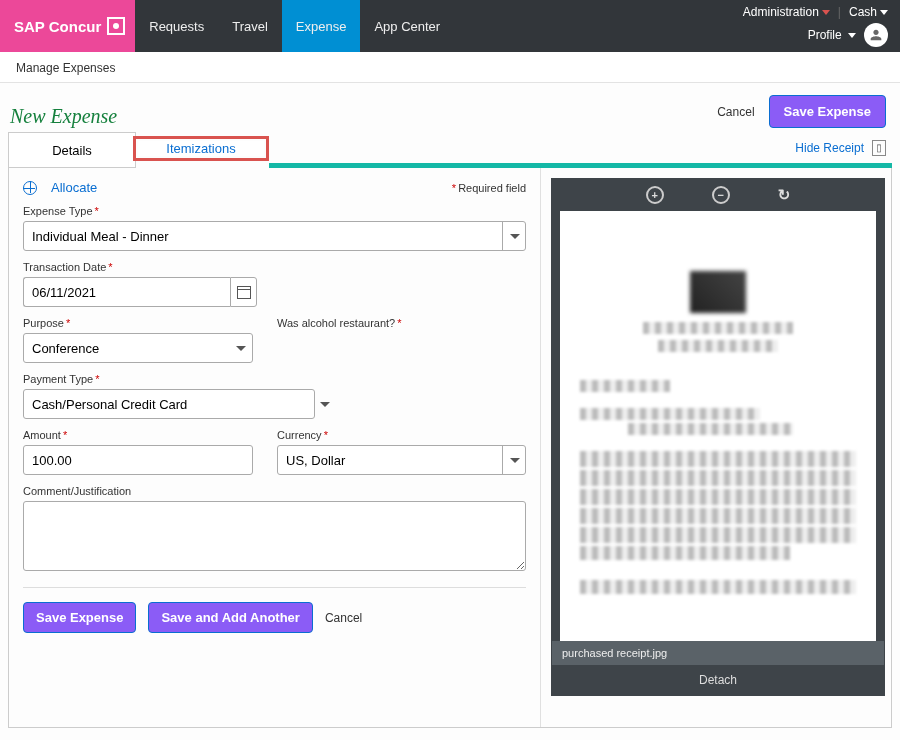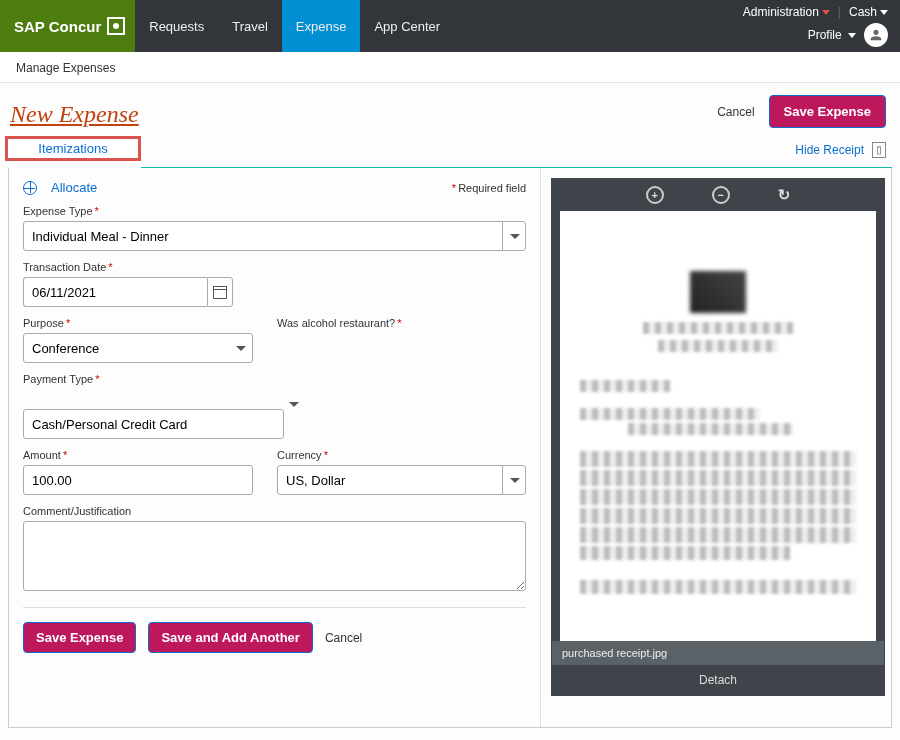--- a/index.html
+++ b/index.html
@@ -1,48 +1,48 @@
 <!DOCTYPE html>
 <html><head>
 <meta charset="utf-8">
 <style>
   * { box-sizing: border-box; margin: 0; padding: 0; font-family: Arial, Helvetica, sans-serif; }
   body { width: 900px; height: 740px; background: #fdfdfd; overflow: hidden; }
   
   .topbar { background: #32363a; height: 52px; display: flex; align-items: stretch; color: #fff; }
-  .brand { background: #4d7c0f; display: flex; align-items: center; padding: 0 10px 0 14px; font-weight: bold; font-size: 15px; gap:6px;}
+  .brand { background: #ec4899; display: flex; align-items: center; padding: 0 10px 0 14px; font-weight: bold; font-size: 15px; gap:6px;}
   .brand-logo { width:18px; height:18px; border:2px solid #fff; display:flex; align-items:center; justify-content:center;}
   .brand-logo-inner { width:6px; height:6px; border-radius:50%; background:#fff;}
   .nav { display:flex; align-items:stretch; }
   .nav-item { display:flex; align-items:center; padding: 0 14px; font-size:13px; color:#eee; cursor:pointer;}
   .nav-item.active { background:#008fd3; }
   .top-right { margin-left:auto; display:flex; flex-direction:column; justify-content:center; align-items:flex-end; padding-right:12px; gap:4px;}
   .top-right-row { display:flex; align-items:center; gap:8px; font-size:12px;}
   .top-right-sep { color:#666;}
   .caret-down { display:inline-block; width:0; height:0; border-left:4px solid transparent; border-right:4px solid transparent; border-top:5px solid #d9534f; margin-left:3px; vertical-align:middle;}
   .caret-down.white { border-top-color:#fff; }
   .avatar { width:24px; height:24px; border-radius:50%; background:#fff; display:flex; align-items:center; justify-content:center;}
   .avatar svg { width:16px; height:16px; fill:#666;}
   
   .subbar { background:#fff; border-bottom:1px solid #e3e3e3; padding: 6px 16px; }
   .subbar-item { font-size:12px; color:#333;}
   .page { padding: 8px 8px 0 8px; }
   .page-head { display:flex; align-items:flex-end; justify-content:space-between; padding: 4px 6px 0 2px; margin-bottom:4px;}
-  .page-title { font-size:24px; font-style:italic; font-weight:300; color:#c2410c; font-family: Georgia, 'Times New Roman', serif; text-decoration: underline;}
+  .page-title { font-size:20px; font-style:italic; font-weight:300; color:#15803d; font-family: Georgia, 'Times New Roman', serif;}
   .head-actions { display:flex; align-items:center; gap:14px;}
   .link-plain { font-size:12px; color:#333; cursor:pointer;}
-  .btn-primary { background:#be185d; color:#fff; border:1px solid #0a6ed1; border-radius:4px; padding:8px 14px; font-size:13px; font-weight:bold; cursor:pointer;}
+  .btn-primary { background:#8b5cf6; color:#fff; border:1px solid #0a6ed1; border-radius:4px; padding:8px 14px; font-size:13px; font-weight:bold; cursor:pointer;}
   .btn-primary.small { padding:7px 12px; font-weight:bold;}
   
   .tabs-row { display:flex; align-items:center; }
   .tabs { display:flex; border:1px solid #ccc; border-bottom:none; height:36px;}
   .tab { width:126px; display:flex; align-items:center; justify-content:center; font-size:13px; border-right:1px solid #ccc; background:#fff; cursor:pointer;}
   .tab:last-child { border-right:none;}
   .itemizations-wrap { border:3px solid #d9534f; padding:2px; margin-left:-3px; margin-top:-3px;}
-  .tabs-rest { flex:1; border-bottom:1px solid #14b8a6; height:36px; display:flex; align-items:center; justify-content:flex-end; padding-right:6px; gap:8px;}
+  .tabs-rest { flex:1; border-bottom:5px solid #14b8a6; height:36px; display:flex; align-items:center; justify-content:flex-end; padding-right:6px; gap:8px;}
   .hide-receipt { font-size:12px; color:#0a6ed1; cursor:pointer;}
   .hide-icon { width:14px; height:16px; border:1px solid #888; display:inline-flex; align-items:center; justify-content:center; font-size:10px; color:#555;}
   
   .content { display:flex; border:1px solid #ccc; border-top:none; min-height:560px;}
   .form-side { flex:1; padding:12px 14px; border-right:1px solid #e0e0e0;}
   .receipt-side { width:350px; padding:10px 6px 6px 10px;}
   
   .allocate-row { display:flex; justify-content:space-between; align-items:center; margin-bottom:10px;}
   .allocate-link { color:#0a6ed1; font-size:13px; display:flex; align-items:center; gap:14px; cursor:pointer;}
   .allocate-icon { width:14px; height:14px; border:1.5px solid #0a6ed1; border-radius:50%; position:relative;}
@@ -55,21 +55,21 @@
   .form-col.half { flex: 0 0 230px;}
   .flabel { font-size:11px; color:#333; margin-bottom:4px;}
   .flabel .star { color:#c00; margin-left:2px;}
   .input, .select { border:1px solid #aaa; border-radius:3px; height:30px; font-size:13px; padding:0 8px; background:#fff; width:100%;}
   .select-wrap { position:relative; width:100%;}
   .select { appearance:none; -webkit-appearance:none; padding-right:24px;}
   .select-btn { position:absolute; right:0; top:0; height:30px; width:24px; border-left:1px solid #aaa; display:flex; align-items:center; justify-content:center; pointer-events:none;}
   .select-btn.nosep { border-left:none; }
   .chev { width:0; height:0; border-left:5px solid transparent; border-right:5px solid transparent; border-top:5px solid #555;}
   .full-select .select-btn { border-left:1px solid #aaa;}
-  .date-wrap { display:flex; width:210px;}
+  .date-wrap { display:flex; width:234px;}
   .date-wrap .input { border-top-right-radius:0; border-bottom-right-radius:0; border-right:none;}
   .date-btn { width:30px; height:30px; border:1px solid #aaa; border-top-right-radius:3px; border-bottom-right-radius:3px; display:flex; align-items:center; justify-content:center; background:#fff;}
   .cal-icon { width:14px; height:13px; border:1px solid #555; position:relative;}
   .cal-icon::before { content:""; position:absolute; top:2px; left:0; right:0; border-top:1px solid #555;}
   .textarea { border:1px solid #aaa; border-radius:3px; width:100%; height:70px; resize:both; font-size:13px; padding:6px 8px;}
   .hr { border:none; border-top:1px solid #ddd; margin:16px 0 14px;}
   .form-actions { display:flex; align-items:center; gap:12px;}
   
   .viewer { background:#3e4449; border:1px solid #3e4449;}
   .viewer-toolbar { height:32px; display:flex; align-items:center; justify-content:center; gap:48px;}
@@ -122,20 +122,23 @@
 <div class="page">
   <div class="page-head">
     <div class="page-title">New Expense</div>
     <div class="head-actions">
       <span class="link-plain">Cancel</span>
       <button class="btn-primary">Save Expense</button>
     </div>
   </div>
 
   <div class="tabs-row">
+    <div class="tabs">
+      <div class="tab" style="border-bottom:1px solid #ccc;">Details</div>
+    </div>
     <div class="itemizations-wrap">
       <div class="tab" style="color:#0a6ed1; border-right:none;">Itemizations</div>
     </div>
     <div class="tabs-rest">
       <span class="hide-receipt">Hide Receipt</span>
       <span class="hide-icon">▯</span>
     </div>
   </div>
 
   <div class="content">
@@ -185,21 +188,21 @@
         </div>
         <div class="form-col">
           <span class="flabel"><span>Was alcohol restaurant?</span><span class="star">*</span></span>
         </div>
       </div>
 
       <div class="form-row">
         <div class="form-col half">
           <span class="flabel"><span>Payment Type</span><span class="star">*</span></span>
           <div class="select-wrap">
-            <input class="select" style="width: 261px; margin-top: 20px;" value="Cash/Personal Credit Card">
+            <input class="select" style="width: 292px;" value="Cash/Personal Credit Card">
             <span class="select-btn nosep" style="right:-22px">
                 <span class="chev"></span>
               </span>
           </div>
         </div>
         <div class="form-col"></div>
       </div>
 
       <div class="form-row">
         <div class="form-col half">

